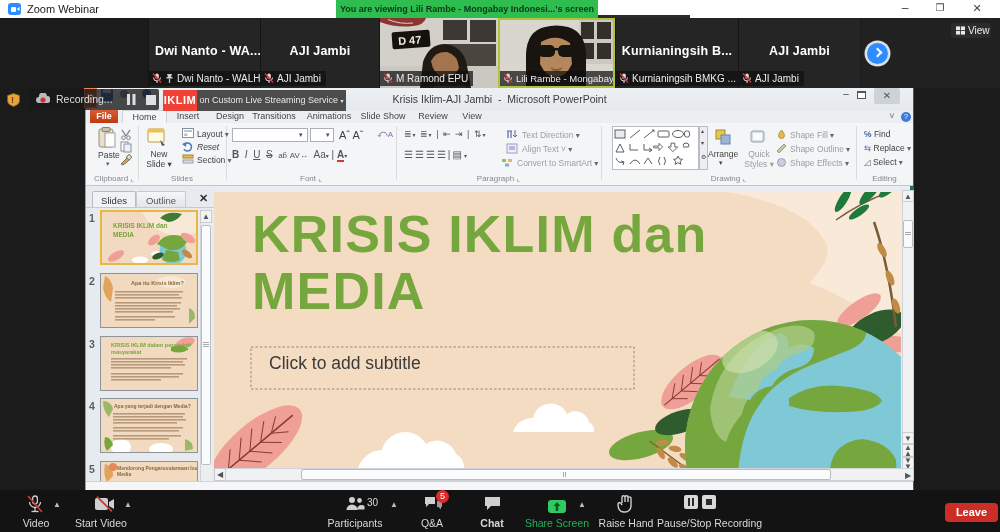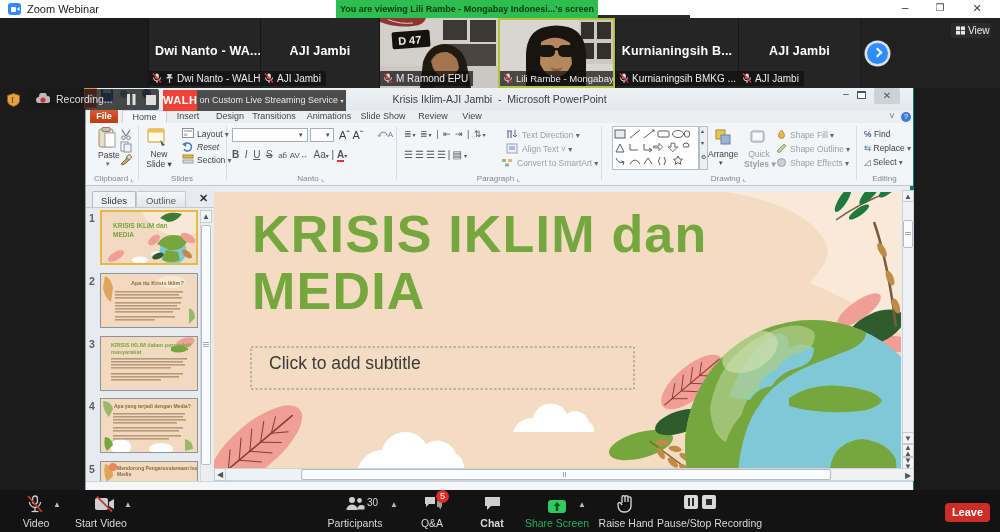--- a/index.html
+++ b/index.html
@@ -184,21 +184,21 @@
       <div class="rtab" style="left:812px;width:16px;"><span style="display:inline-block;width:10px;height:10px;border-radius:50%;background:#3a7ad9;color:#fff;font-size:8px;line-height:10px;">?</span></div>
     </div>
     <div class="abs" id="ribbon">
       <div class="rdiv" style="left:52px;"></div>
       <div class="rdiv" style="left:140px;"></div>
       <div class="rdiv" style="left:310px;"></div>
       <div class="rdiv" style="left:515px;"></div>
       <div class="rdiv" style="left:770px;"></div>
       <div class="rlabel" style="left:4px;width:48px;">Clipboard ⌞</div>
       <div class="rlabel" style="left:52px;width:88px;">Slides</div>
-      <div class="rlabel" style="left:140px;width:170px;">Nanto ⌞</div>
+      <div class="rlabel" style="left:140px;width:170px;">Font ⌞</div>
       <div class="rlabel" style="left:310px;width:205px;">Paragraph ⌞</div>
       <div class="rlabel" style="left:515px;width:255px;">Drawing ⌞</div>
       <div class="rlabel" style="left:770px;width:57px;">Editing</div>
 
       <svg class="abs" style="left:10px;top:4px;" width="22" height="22" viewBox="0 0 22 22">
           <rect x="3" y="2" width="14" height="18" rx="2" fill="#e8dfc8" stroke="#9a8f6e"></rect>
           <rect x="6" y="0.5" width="8" height="4" rx="1" fill="#c9c2ad" stroke="#8a8068"></rect>
           <rect x="9" y="6" width="10" height="14" fill="#fdfdfb" stroke="#9aa0a8"></rect>
         </svg>
       <div class="rtxt" style="left:12px;top:27px;">Paste</div>
@@ -298,21 +298,21 @@
           <rect x="2" y="2" width="9" height="9" fill="#e8c84a" stroke="#a8883a"></rect>
           <rect x="7" y="7" width="9" height="9" fill="#9ab4d8" stroke="#6a84a8"></rect>
         </svg>
       <div class="rtxt" style="left:622px;top:26px;width:30px;text-align:center;">Arrange</div>
       <div class="ric" style="left:633px;top:36px;font-size:7px;">▾</div>
       <svg class="abs" style="left:663px;top:5px;" width="18" height="18" viewBox="0 0 18 18">
           <rect x="2" y="3" width="13" height="11" rx="2" fill="#d8dee8" stroke="#98a2b0"></rect>
           <rect x="4" y="5" width="9" height="7" rx="1" fill="#f8fafc"></rect>
         </svg>
       <div class="rtxt" style="left:658px;top:26px;width:30px;text-align:center;color:#9a9fa6;">Quick</div>
-      <div class="rtxt" style="left:658px;top:36px;width:30px;text-align:right;color:#9a9fa6;font-weight:bold;">Styles ▾</div>
+      <div class="rtxt" style="left:658px;top:36px;width:30px;text-align:right;color:#9a9fa6;">Styles ▾</div>
       <svg class="abs" style="left:690px;top:6px;" width="11" height="11" viewBox="0 0 11 11">
           <path d="M5.5 1 q3 3 3 5.5 a3 3 0 0 1 -6 0 q0 -2.5 3 -5.5" fill="#e8b84a" stroke="#a8883a" stroke-width=".8"></path>
         </svg>
       <div class="rtxt dd" style="left:704px;top:7px;color:#9a9fa6;">Shape Fill</div>
       <svg class="abs" style="left:690px;top:20px;" width="11" height="11" viewBox="0 0 11 11">
           <path d="M1 8 L8 1 l2 2 L3 10 Z" fill="#b8cca8" stroke="#7a9a5a" stroke-width=".8"></path>
         </svg>
       <div class="rtxt dd" style="left:704px;top:21px;color:#9a9fa6;">Shape Outline</div>
       <svg class="abs" style="left:690px;top:34px;" width="11" height="11" viewBox="0 0 11 11">
           <circle cx="5.5" cy="5.5" r="4" fill="#c8d0dc" stroke="#8a94a4" stroke-width=".8"></circle>
@@ -573,21 +573,21 @@
     </svg>
   <div class="abs" style="left:56px;top:93px;font-size:10.5px;color:#dedede;">Recording...</div>
   <div class="abs" style="left:127px;top:94px;width:3px;height:11px;background:#e0e0e0;box-shadow:5.5px 0 0 #e0e0e0;"></div>
   <div class="abs" style="left:146px;top:95px;width:10px;height:10px;background:#e0e0e0;"></div>
 
   <svg class="abs" style="left:7px;top:93px;" width="13" height="14" viewBox="0 0 13 14">
       <path d="M6.5 0.5 L12.5 2.5 V8 Q12.5 11.5 6.5 13.5 Q0.5 11.5 0.5 8 V2.5 Z" fill="#e8a33d" stroke="#8a5f1e" stroke-width=".8"></path>
       <text x="4" y="10" font-size="9" font-weight="bold" fill="#6a4a14" font-family="Liberation Sans">!</text>
     </svg>
 
-  <div class="abs" style="left:163px;top:90px;width:34px;height:21px;background:#ef4136;color:#fff;font-weight:bold;font-size:11px;text-align:center;line-height:21px;letter-spacing:.5px;">WALH</div>
+  <div class="abs" style="left:163px;top:90px;width:34px;height:21px;background:#ef4136;color:#fff;font-weight:bold;font-size:11px;text-align:center;line-height:21px;letter-spacing:.5px;">IKLIM</div>
   <div class="abs" style="left:197px;top:90px;width:149px;height:21px;background:#4c4c4c;color:#e8e8e8;font-size:9px;text-align:center;line-height:21px;">on Custom Live Streaming Service <span style="font-size:6px;">▾</span></div>
 
   <div class="abs" id="btoolbar">
     <svg class="abs" style="left:26px;top:5px;" width="18" height="19" viewBox="0 0 18 19">
         <rect x="6.6" y="1" width="4.8" height="8" rx="2.4" fill="none" stroke="#cfcfcf" stroke-width="1.3"></rect>
         <path d="M3.5 7 a5.5 5.5 0 0 0 11 0" fill="none" stroke="#cfcfcf" stroke-width="1.3"></path>
         <line x1="9" y1="13" x2="9" y2="16" stroke="#cfcfcf" stroke-width="1.3"></line>
         <line x1="5.5" y1="16.5" x2="12.5" y2="16.5" stroke="#cfcfcf" stroke-width="1.3"></line>
         <line x1="2" y1="1" x2="16" y2="17" stroke="#c23b35" stroke-width="1.8"></line>
       </svg>
@@ -627,15 +627,15 @@
     <div class="blab" style="left:517px;width:80px;color:#23b35b;">Share Screen</div>
     <svg class="abs" style="left:617px;top:4px;" width="17" height="19" viewBox="0 0 17 19">
         <path d="M5 9 V3.2 a1.5 1.5 0 0 1 3 0 V8 m0 -4.8 a1.5 1.5 0 0 1 3 0 V8 m0 -3.6 a1.5 1.5 0 0 1 3 0 V12 a6 6 0 0 1 -6 6 h-1 a6 6 0 0 1 -5.5 -4 L1 10.5 a1.6 1.6 0 0 1 3 -1 L5 11" fill="none" stroke="#cfcfcf" stroke-width="1.4"></path>
       </svg>
     <div class="blab" style="left:595px;width:62px;">Raise Hand</div>
     <div class="abs" style="left:684px;top:5px;width:14px;height:14px;background:#d9d9d9;border-radius:2px;"></div>
     <div class="abs" style="left:688px;top:8px;width:2px;height:8px;background:#2a2a2a;box-shadow:4px 0 0 #2a2a2a;"></div>
     <div class="abs" style="left:702px;top:5px;width:14px;height:14px;background:#d9d9d9;border-radius:2px;"></div>
     <div class="abs" style="left:706px;top:9px;width:6px;height:6px;background:#2a2a2a;"></div>
     <div class="blab" style="left:657px;width:100px;">Pause/Stop Recording</div>
-    <div class="abs" style="left:945px;top:13px;width:45px;height:19px;background:#cc2d25;border-radius:4px;color:#fff;font-weight:bold;font-size:11px;text-align:center;line-height:19px;">Leave</div>
+    <div class="abs" style="left:945px;top:13px;width:53px;height:19px;background:#cc2d25;border-radius:4px;color:#fff;font-weight:bold;font-size:11px;text-align:center;line-height:19px;">Leave</div>
   </div>
 </div>
 
 </body></html>

